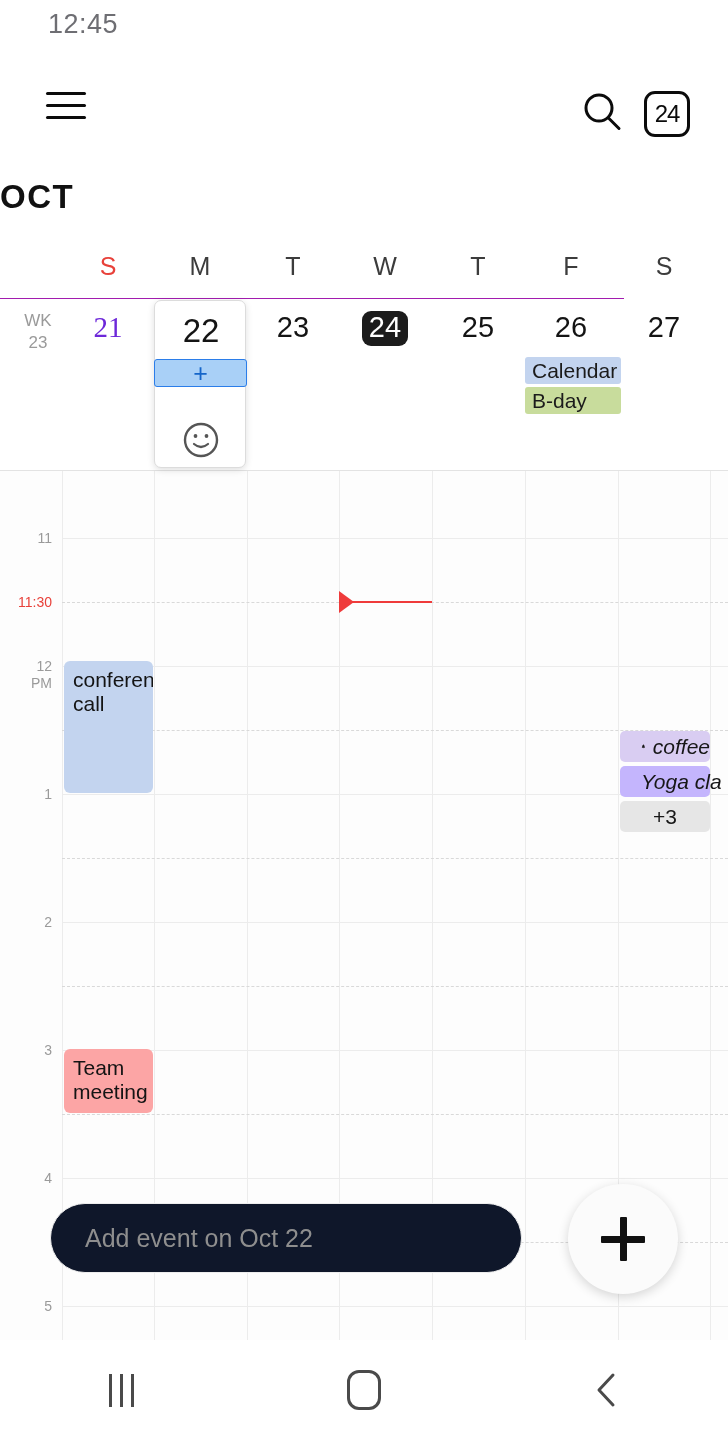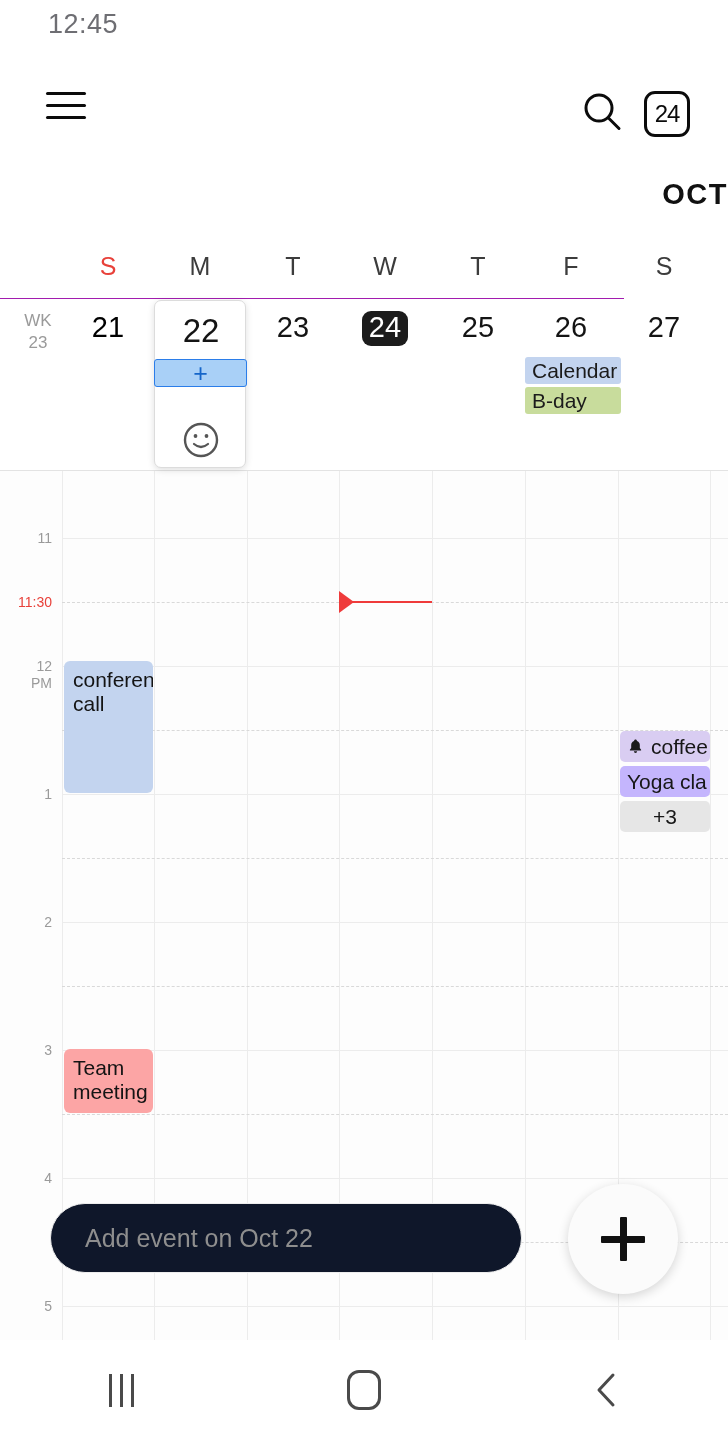--- a/index.html
+++ b/index.html
@@ -39,21 +39,21 @@
   }
   .today-icon .box {
     width: 46px; height: 46px; border: 3px solid #0b0b0b; border-radius: 11px;
     display:flex; align-items:center; justify-content:center;
     font-size: 24px; font-weight: 400; color:#0b0b0b; letter-spacing:-1px;
   }
 
   
   .month-title {
     position: absolute; top: 178px; left: 0; width: 728px;
-    text-align:right; font-size: 29px; font-weight: 700; color:#111;
+    text-align:left; font-size: 33px; font-weight: 700; color:#111;
     letter-spacing: 1.5px;
   }
 
   
   .weekday-row {
     position:absolute; top: 252px; left: 0; width: 728px; height: 44px;
   }
   .weekday {
     position:absolute; top:0; width: 92px; text-align:center;
     font-size: 25px; color:#3c3c3c;
@@ -66,21 +66,21 @@
     border-top: 1px solid #a21caf;
   }
   .wk-label {
     position:absolute; left: 14px; top: 11px; width: 48px; text-align:center;
     font-size: 17px; color:#9a9a9a; line-height: 22px;
   }
   .daynum {
     position:absolute; top: 12px; width: 92px; text-align:center;
     font-size: 29px; color:#141414;
   }
-  .daynum.sun { color:#000000; }
+  .daynum.sun { color:#6d28d9;font-family:Liberation Serif, serif; }
   .daynum.today span {
     display:inline-block; background:#1c1c1c; color:#fff;
     border-radius: 9px; padding: 2px 7px 4px 7px; line-height: 1;
   }
   .allday-chip {
     position:absolute; height: 27px; border-radius: 3px;
     font-size: 21px; line-height: 27px; padding-left: 7px;
     color:#1b1b1b; overflow:hidden; white-space:nowrap;
   }
 
@@ -140,21 +140,21 @@
     z-index: 2;
   }
   .event .loc { color:#6d6d6d; display:block; margin-top: 6px; }
 
   .mini-chip {
     position:absolute; height: 31px; border-radius: 5px;
     font-size: 21px; line-height: 31px; color:#171717;
     display:flex; align-items:center; justify-content:center; gap:7px;
     z-index: 3; white-space:nowrap;
   }
-  .mini-chip.left { justify-content:flex-start; padding-left: 7px; }
+  .mini-chip.left { justify-content:flex-start; padding-left: 21px; font-style: italic; }
 
   
   .add-bar {
     position:absolute; left: 50px; top: 1203px; width: 472px; height: 70px;
     background:#0f172a; border:1px solid #ededed; border-radius: 35px;
     display:flex; align-items:center; padding-left: 34px;
     font-size: 25px; color:#8e8e8e; z-index: 8;
   }
   .fab {
     position:absolute; left: 568px; top: 1184px; width: 110px; height: 110px;

